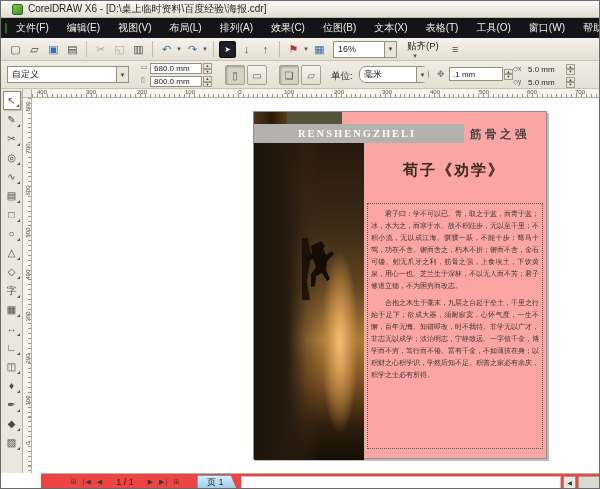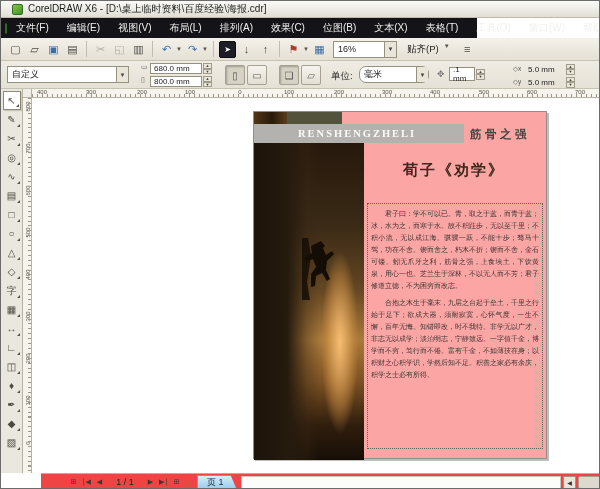--- a/index.html
+++ b/index.html
@@ -10,21 +10,21 @@
 
   
   .titlebar { position:absolute; left:0; top:0; width:600px; height:17px;
     background:linear-gradient(#fafaf7,#e2ded4); border-bottom:1px solid #bdb9ac;
     display:flex; align-items:center; padding-left:11px; }
   .appicon { width:11px; height:11px; border-radius:2px;
     background:linear-gradient(145deg,#8dc63f,#3f8f2e); border:1px solid #2e6b22; }
   .titletext { font-size:10px; color:#1c1c1c; margin-left:5px; white-space:nowrap; }
 
   
-  .menubar { position:absolute; left:0; top:17px; width:476px; height:20px;
+  .menubar { position:absolute; left:0; top:17px; width:600px; height:20px;
     background:#141418; display:flex; align-items:center; }
   .menubar .appicon { margin-left:4px; }
   .menuitem { color:#f0f0ee; font-size:10px; padding:0 9px; height:20px;
     line-height:20px; white-space:nowrap; cursor:default; }
 
   
   .toolbar { position:absolute; left:0; top:37px; width:600px; height:23px;
     background:linear-gradient(#f4f1ea,#e4e0d4); border-bottom:1px solid #c6c2b4;
     display:flex; align-items:center; padding-left:5px; }
   .tb { width:17px; height:17px; display:flex; align-items:center; justify-content:center;
@@ -34,21 +34,21 @@
   .tb.dark { background:#1d1d26; color:#fff; font-size:8px; border:1px solid #0c0c12; }
   .tb.red { color:#b03a2e; }
   .drop { width:7px; font-size:6px; color:#55524a; }
   .sep { width:1px; height:16px; background:#c0bcae; margin:0 4px; }
   .combo { height:17px; background:#fff; border:1px solid #94917f; display:flex;
     align-items:center; font-size:9px; color:#222; padding-left:4px; }
   .combo .arr { width:12px; height:15px; margin-left:auto; background:#e9e5d9;
     border-left:1px solid #94917f; display:flex; align-items:center;
     justify-content:center; font-size:6px; color:#444; }
   .zoomcombo { width:64px; margin-left:4px; }
-  .snap { display:flex; align-items:flex-start; font-size:9.5px; color:#222; margin-left:10px; }
+  .snap { display:flex; align-items:flex-start; font-size:9.5px; color:#222; margin-left:10px;flex-direction:column; }
 
   
   .propbar { position:absolute; left:0; top:60px; width:600px; height:28px;
     background:linear-gradient(#efece4,#e5e1d5); border-bottom:1px solid #c6c2b4;padding-left:42px; }
   .presetcombo { position:absolute; left:6px; top:5px; width:122px; }
   .whgrid { position:absolute; left:140px; top:2px; }
   .whrow { display:flex; align-items:flex-start; height:12px; margin-bottom:1px; }
   .whico { font-size:7px; color:#666; width:9px; }
   .field { background:#fff; border:1px solid #94917f; font-size:8px; color:#222;
     height:11px; display:flex; align-items:center; padding-left:3px; }
@@ -57,21 +57,21 @@
   .spin span { height:5.5px; background:#e9e5d9; border:1px solid #a09d8d; font-size:4px;
     line-height:4px; text-align:center; color:#444; }
   .obtn { position:absolute; top:4px; width:20px; height:20px; border:1px solid #a5a291;
     background:linear-gradient(#f6f4ee,#e3dfd3); display:flex; align-items:center;
     justify-content:center; font-size:10px; color:#555; border-radius:2px; }
   .obtn.pressed { background:#d6d2c4; box-shadow:inset 1px 1px 2px rgba(0,0,0,.25); }
   .unitlabel { position:absolute; left:330px; top:9px; font-size:9.5px; color:#222; }
   .unitcombo { position:absolute; left:358px; top:5px; width:70px;border-radius:7px; }
   .nudgeico { position:absolute; left:436px; top:8px; font-size:9px; color:#777; }
   .nudgewrap { position:absolute; left:448px; top:6px; display:flex; align-items:center; }
-  .nfield { width:26px; height:14px; }
+  .nfield { width:54px; height:14px; }
   .dupgrid { position:absolute; left:512px; top:2px; }
   .duprow { display:flex; align-items:center; height:12px; margin-bottom:1px; }
   .duplab { font-size:6.5px; color:#555; width:12px; }
   .dfield { width:40px; border:none; background:transparent; }
 
   
   .corner { position:absolute; left:22px; top:88px; width:9px; height:9px;
     background:#efede5; border-right:1px solid #b5b2a4; border-bottom:1px solid #b5b2a4; }
   .hruler { position:absolute; left:31px; top:88px; width:569px; height:9px;
     background:#f6f4ec; border-bottom:1px solid #b5b2a4; }

